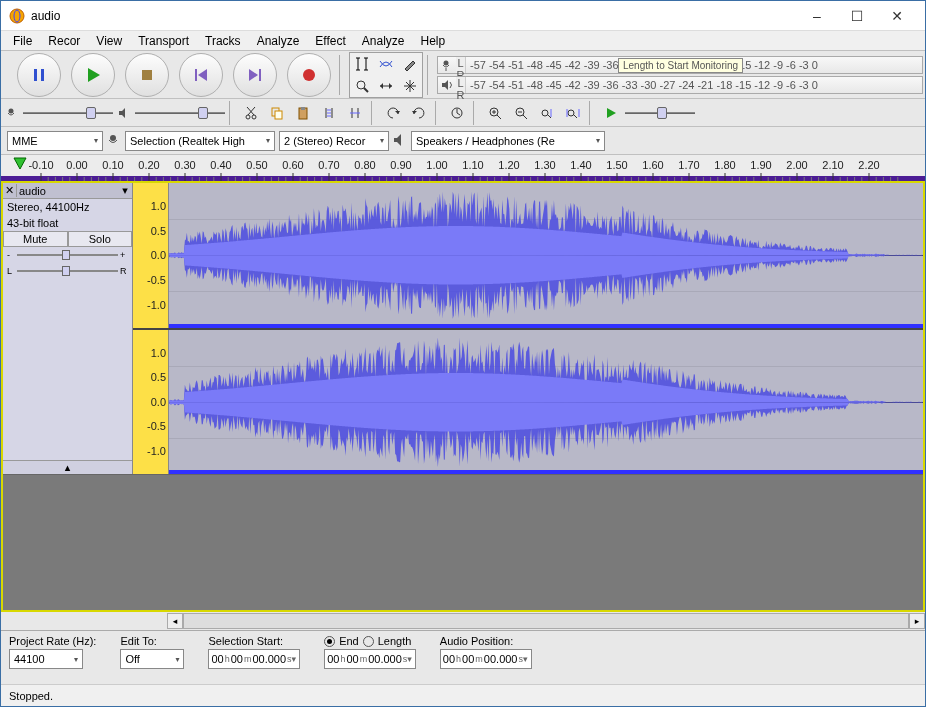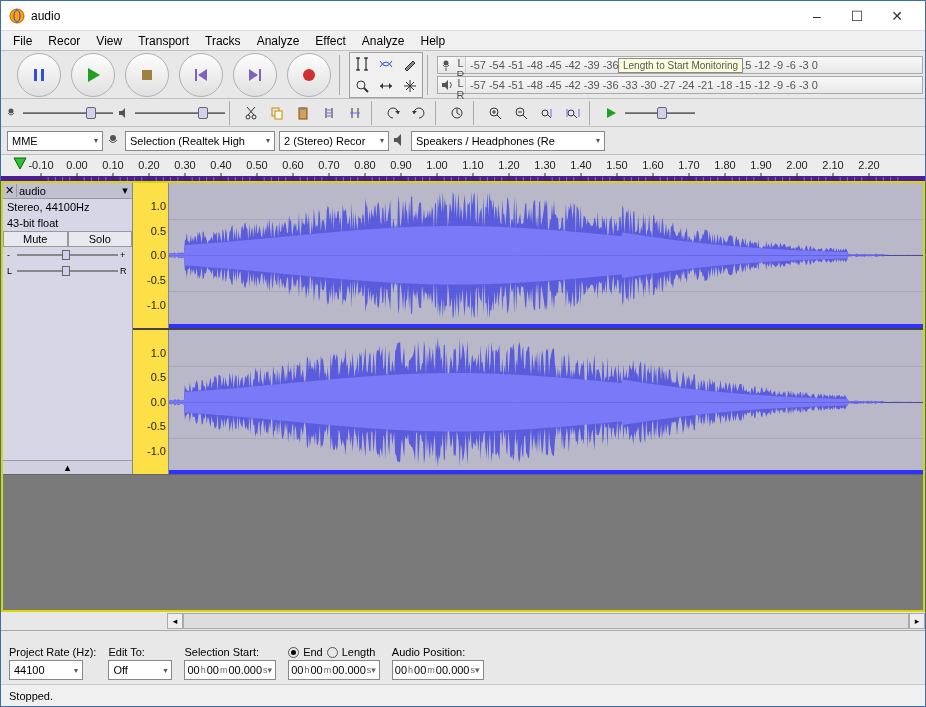--- a/index.html
+++ b/index.html
@@ -73,21 +73,21 @@
 
 .tracks-pad { flex:1; background:#7a7a7a; }
 
 
 .hscroll { height: 18px; background: #e8e8e8; display:flex; align-items:center; }
 .hscroll .sp { width: 166px; }
 .hscroll .bar { flex:1; height:16px; background:#ddd; border:1px solid #aaa; position:relative; }
 .hscroll .arrow { width:16px; height:16px; border:1px solid #aaa; background:#eee; text-align:center; line-height:14px; font-size:9px; }
 
 
-.bottom { height: 54px; background:#e8e8e8; border-top:1px solid #aaa; display:flex; align-items:flex-end; padding:4px 8px; gap:12px; }
+.bottom { height: 54px; background:#e8e8e8; border-top:1px solid #aaa; display:flex; align-items:flex-start; padding:4px 8px; gap:24px; }
 .bcol { display:flex; flex-direction:column; gap:2px; }
 .bcol .lbl { font-size:11px; }
 .bcol .row { display:flex; gap:4px; align-items:center; }
 .timebox { border:1px solid #888; background:#fff; height:20px; display:flex; align-items:center; font-family:monospace; font-size:12px; padding:0 2px; }
 .timebox .unit { color:#666; font-size:9px; padding:0 1px; }
 .radio { width:11px; height:11px; border:1px solid #555; border-radius:50%; display:inline-flex; align-items:center; justify-content:center; }
 .radio.on::after { content:""; width:5px; height:5px; background:#000; border-radius:50%; }
 
 .status { height: 22px; background:#f0f0f0; border-top:1px solid #ccc; display:flex; align-items:center; padding:0 8px; font-size:11px; }
 

